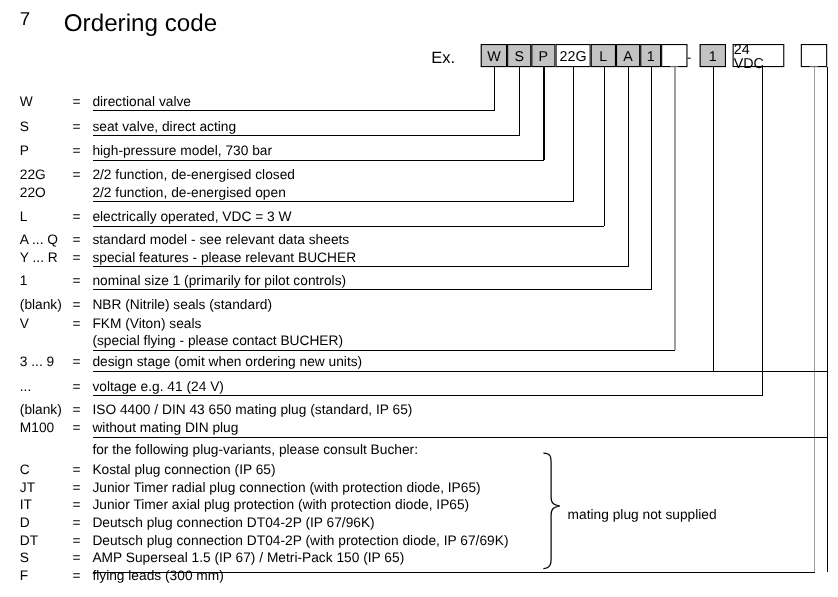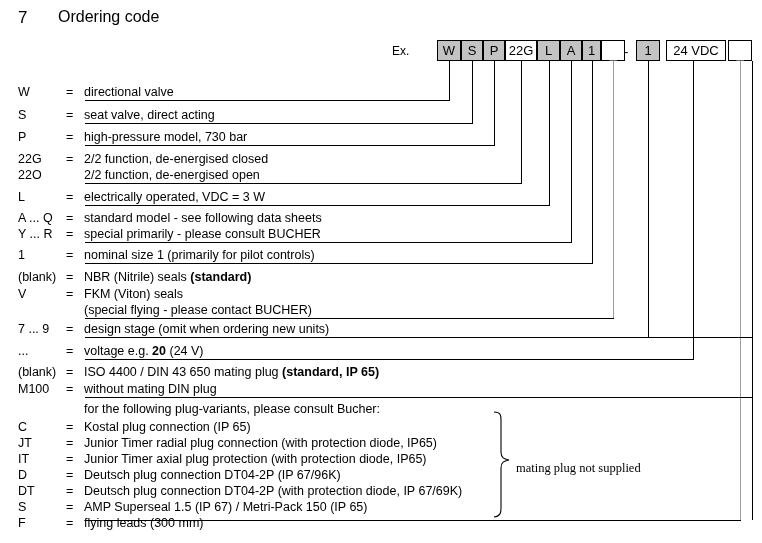--- a/index.html
+++ b/index.html
@@ -6,53 +6,53 @@
   body{
     width:762px;height:543px;position:relative;overflow:hidden;
     font-family:"Liberation Sans","DejaVu Sans",sans-serif;
     color:#000000;
     -webkit-font-smoothing:antialiased;
   }
   #stage{position:absolute;inset:0;width:762px;height:543px;}
 
   
   .hd-num{position:absolute;left:18px;top:8px;font-size:17px;}
-  .hd-title{position:absolute;left:58px;top:8px;font-size:16px;}
-
-  
-  .ex-label{position:absolute;left:392px;top:44px;font-size:12px;}
+  .hd-title{position:absolute;left:58px;top:8px;font-size:22px;}
+
+  
+  .ex-label{position:absolute;left:392px;top:44px;font-size:15px;}
 
   
   .codebox{
     position:absolute;top:40px;height:21px;
     border:1px solid #000;box-sizing:border-box;
     display:flex;align-items:center;justify-content:center;
     font-size:13px;line-height:1;background:#ffffff;
     letter-spacing:0px;
   }
   .codebox.shaded{background:#c3c3c3;}
   .codebox.dash{color:#7a7a7a;font-size:13px;}
   .codebox.dash span{position:relative;top:3px;}
   .sep-dash{position:absolute;top:44px;left:624px;font-size:13px;}
 
   
   .lrow{position:absolute;left:0;height:17px;font-size:12.5px;white-space:nowrap;}
   .lkey{position:absolute;left:18px;top:0;}
   .leq{position:absolute;left:66px;top:0;}
   .lval{position:absolute;left:84px;top:0;text-align:center;}
-  b{font-weight:bold;}
+  b{font-weight:normal;}
 
   
   #lines{position:absolute;left:0;top:0;width:762px;height:543px;pointer-events:none;}
   .ln{stroke:#000;stroke-width:1;shape-rendering:crispEdges;fill:none;}
   .ln-gray{stroke:#9e9e9e;stroke-width:1.4;shape-rendering:crispEdges;fill:none;}
   .brace{stroke:#000;stroke-width:1.1;fill:none;}
   .frame{stroke:#000;stroke-width:1;fill:none;shape-rendering:crispEdges;}
 
-  .note-mating{position:absolute;left:516px;top:461px;font-size:12.5px;font-family:Liberation Serif, serif;}
+  .note-mating{position:absolute;left:516px;top:461px;font-size:12.5px;}
 </style>
 </head>
 <body>
 
 <div id="stage">
 
   <div class="hd-num">7</div>
   <div class="hd-title">Ordering code</div>
 
   <div class="ex-label">Ex.</div>
@@ -79,21 +79,21 @@
       </div>
       <div class="codebox shaded" style="left: 582px; width: 19px;">
         <span>1</span>
       </div>
       <div class="codebox dash" style="left: 601px; width: 24px;">
         <span>_</span>
       </div>
       <div class="codebox shaded" style="left: 636px; width: 24px;">
         <span>1</span>
       </div>
-      <div class="codebox" style="left: 666px; width: 60px;">
+      <div class="codebox" style="left: 666px; width: 47px;">
         <span>24 VDC</span>
       </div>
       <div class="codebox dash" style="left: 728px; width: 24px;">
         <span>_</span>
       </div>
     </div>
 
   <div id="legend">
       <div class="lrow" style="top: 85px;">
         <span class="lkey">W</span>
@@ -121,26 +121,26 @@
         <span class="lval">2/2 function, de-energised open</span>
       </div>
       <div class="lrow" style="top: 190px;">
         <span class="lkey">L</span>
         <span class="leq">=</span>
         <span class="lval">electrically operated, VDC = 3 W</span>
       </div>
       <div class="lrow" style="top: 211px;">
         <span class="lkey">A ... Q</span>
         <span class="leq">=</span>
-        <span class="lval">standard model - see following data sheets</span>
+        <span class="lval">standard model - see relevant data sheets</span>
       </div>
       <div class="lrow" style="top: 227px;">
         <span class="lkey">Y ... R</span>
         <span class="leq">=</span>
-        <span class="lval">special primarily - please consult BUCHER</span>
+        <span class="lval">special features - please relevant BUCHER</span>
       </div>
       <div class="lrow" style="top: 248px;">
         <span class="lkey">1</span>
         <span class="leq">=</span>
         <span class="lval">nominal size 1 (primarily for pilot controls)</span>
       </div>
       <div class="lrow" style="top: 270px;">
         <span class="lkey">(blank)</span>
         <span class="leq">=</span>
         <span class="lval">NBR (Nitrile) seals  <b>(standard)</b></span>
@@ -149,28 +149,28 @@
         <span class="lkey">V</span>
         <span class="leq">=</span>
         <span class="lval">FKM (Viton) seals</span>
       </div>
       <div class="lrow" style="top: 303px;">
         <span class="lkey"></span>
         <span class="leq"></span>
         <span class="lval">(special flying - please contact BUCHER)</span>
       </div>
       <div class="lrow" style="top: 322px;">
-        <span class="lkey">7 ... 9</span>
+        <span class="lkey">3 ... 9</span>
         <span class="leq">=</span>
         <span class="lval">design stage (omit when ordering new units)</span>
       </div>
       <div class="lrow" style="top: 344px;">
         <span class="lkey">...</span>
         <span class="leq">=</span>
-        <span class="lval">voltage e.g. <b>20</b> (24 V)</span>
+        <span class="lval">voltage e.g. <b>41</b> (24 V)</span>
       </div>
       <div class="lrow" style="top: 365px;">
         <span class="lkey">(blank)</span>
         <span class="leq">=</span>
         <span class="lval">ISO 4400 / DIN 43 650 mating plug <b>(standard, IP 65)</b></span>
       </div>
       <div class="lrow" style="top: 382px;">
         <span class="lkey">M100</span>
         <span class="leq">=</span>
         <span class="lval">without mating DIN plug</span>

